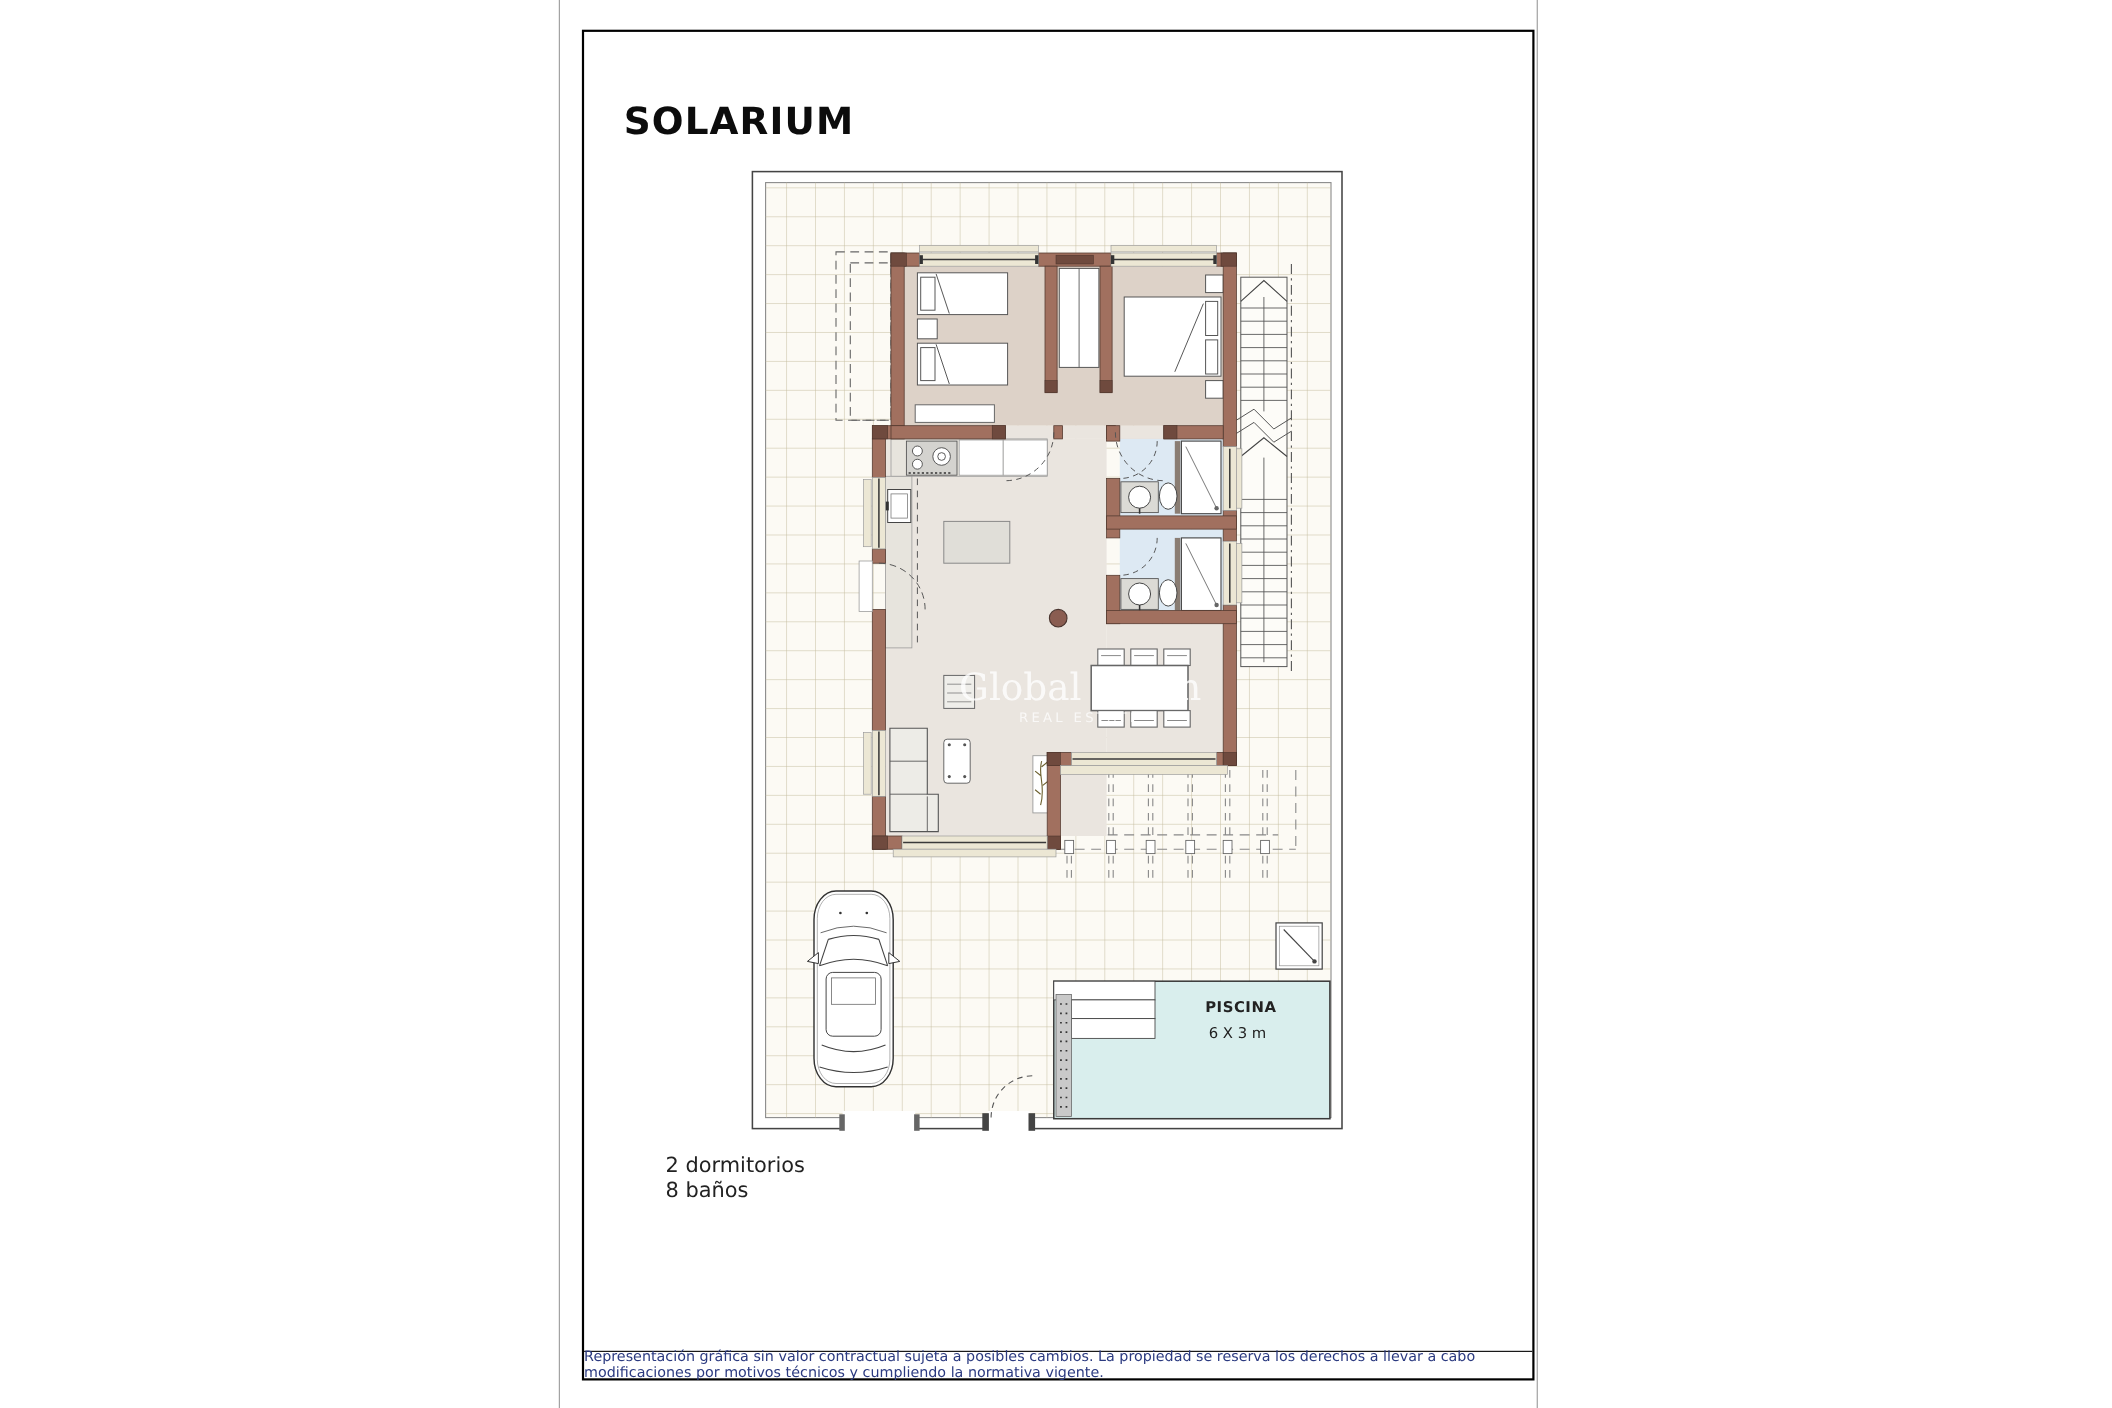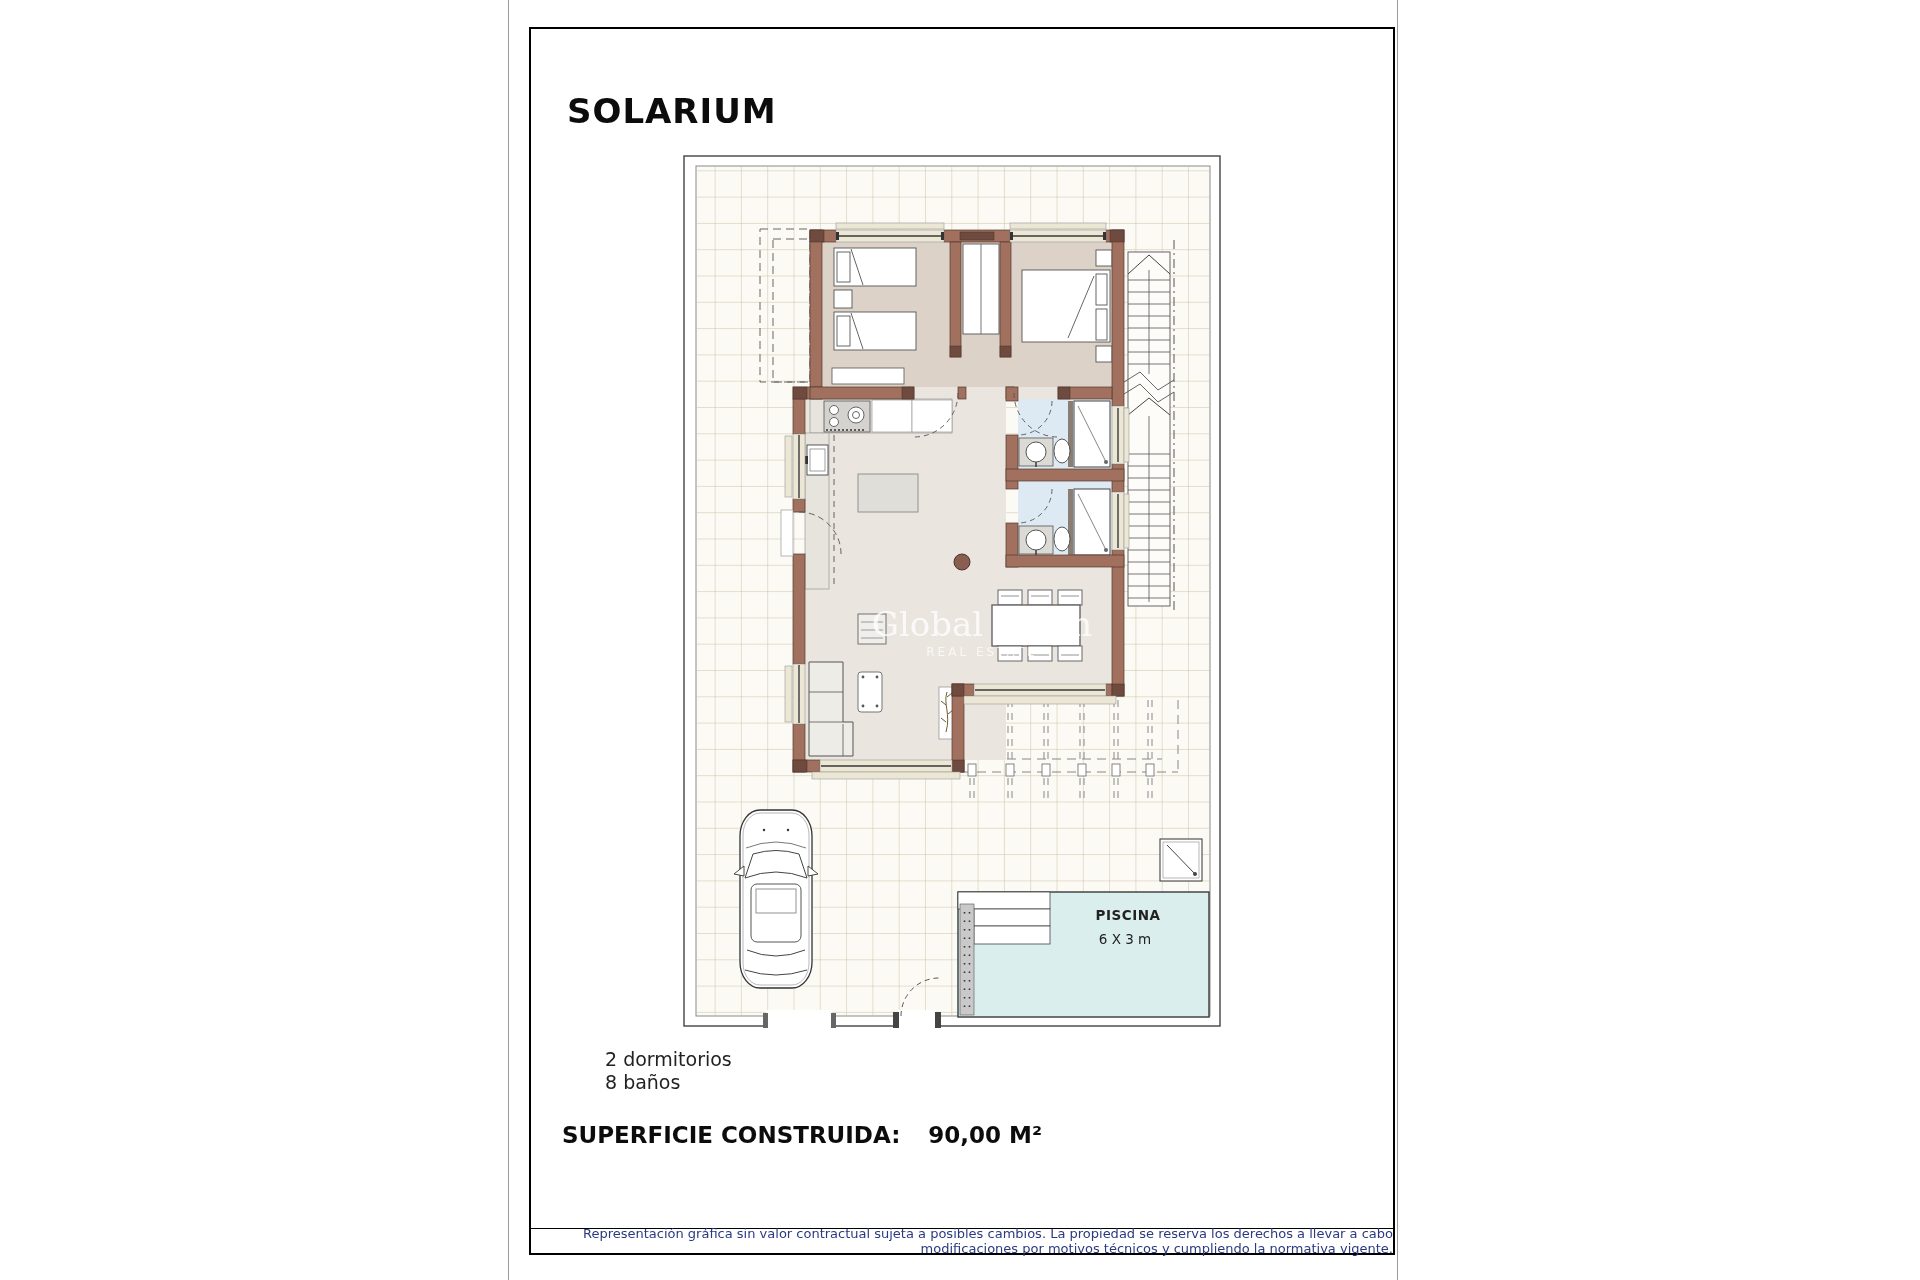--- a/index.html
+++ b/index.html
@@ -9,21 +9,21 @@
          border-left:1px solid #9a9a9a;border-right:1px solid #9a9a9a;}
   .frame{position:absolute;left:20px;top:27px;width:862px;height:1224px;border:2px solid #000;}
   .title{position:absolute;left:36px;top:62px;font-size:34px;font-weight:600;letter-spacing:1px;color:#0c0c0c;}
   .plan-wrap{position:absolute;left:131px;top:115px;width:580px;height:900px;}
   .features{position:absolute;left:46px;top:1019px;font-size:19px;line-height:23px;color:#222;margin-left:28px;}
   .areas{position:absolute;left:31px;top:1093px;}
   .area-line{font-size:23px;font-weight:bold;color:#0c0c0c;white-space:nowrap;height:34px;}
   .area-line .lbl{display:inline-block;margin-right:28px;}
   .area-line.third{margin-top:10px;}
   .disclaimer{position:absolute;left:0;right:0;bottom:0;height:24px;border-top:1.5px solid #000;
-              display:flex;align-items:center;justify-content:center;font-size:13px;color:#2b3a80;text-align:right;}
+              display:flex;align-items:center;justify-content:center;font-size:13px;color:#2b3a80;}
   svg text{font-family:"DejaVu Sans","Liberation Sans",sans-serif;}
   .wm1{font-family:"DejaVu Serif","Liberation Serif",serif;}
 </style>
 </head>
 <body>
 
 <div class="canvas">
   <div class="sheet">
     <div class="frame">
 
@@ -324,22 +324,19 @@
           </g>
         </svg>
       </div>
 
       <div class="features">
         <div>2 dormitorios</div>
         <div>8 baños</div>
       </div>
 
       <div class="areas">
-        <div class="area-line">
-          <span class="lbl">SUPERFICIE CONSTRUIDA:</span><span>90,00 M²</span>
-        </div>
       </div>
 
       <div class="disclaimer">Representación gráfica sin valor contractual sujeta a posibles cambios. La propiedad se reserva los derechos a llevar a cabo modificaciones por motivos técnicos y cumpliendo la normativa vigente.</div>
 
     </div>
   </div>
 </div>
 
 </body></html>

